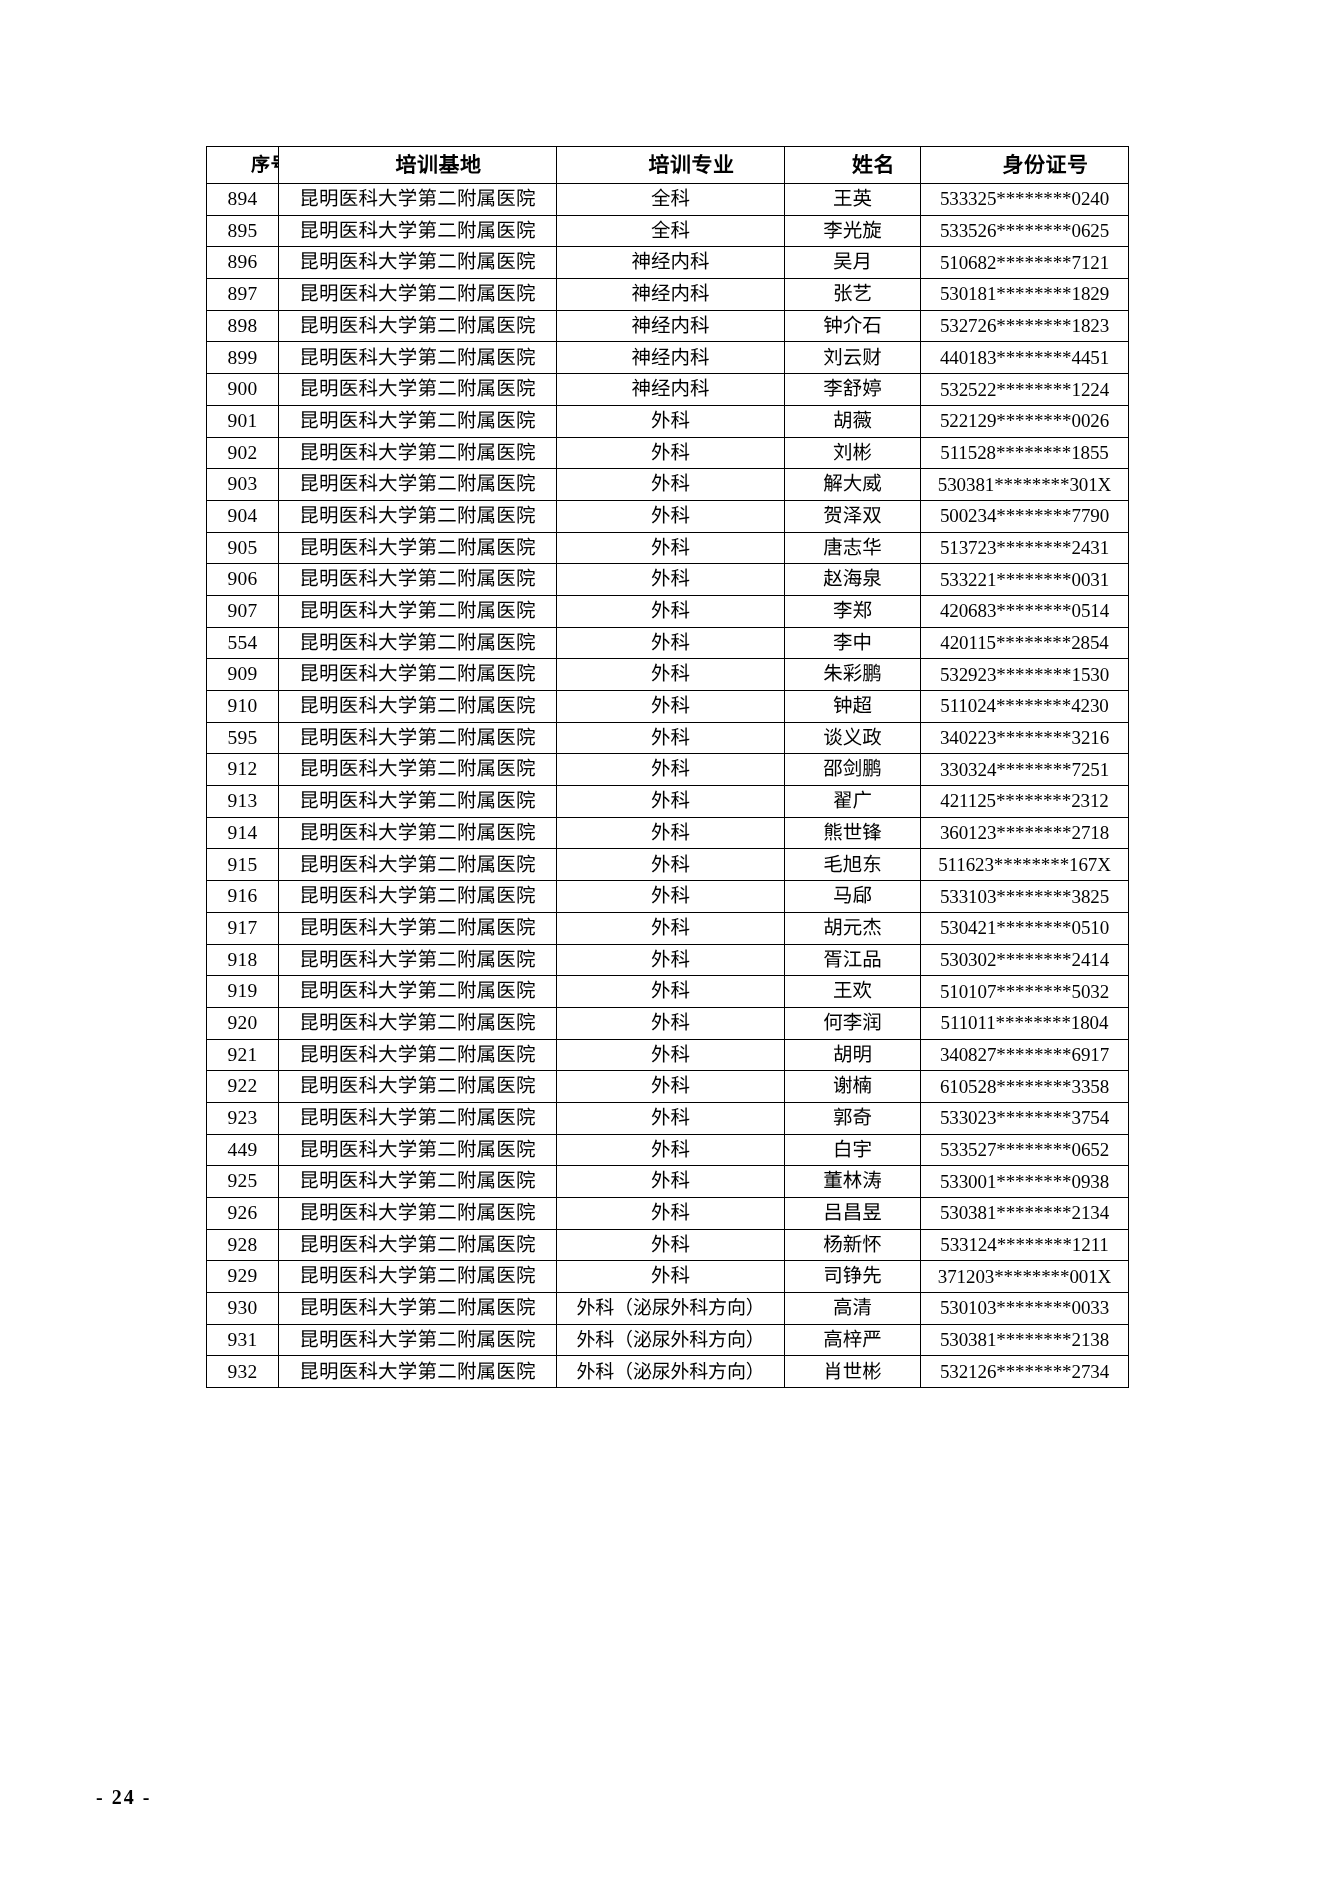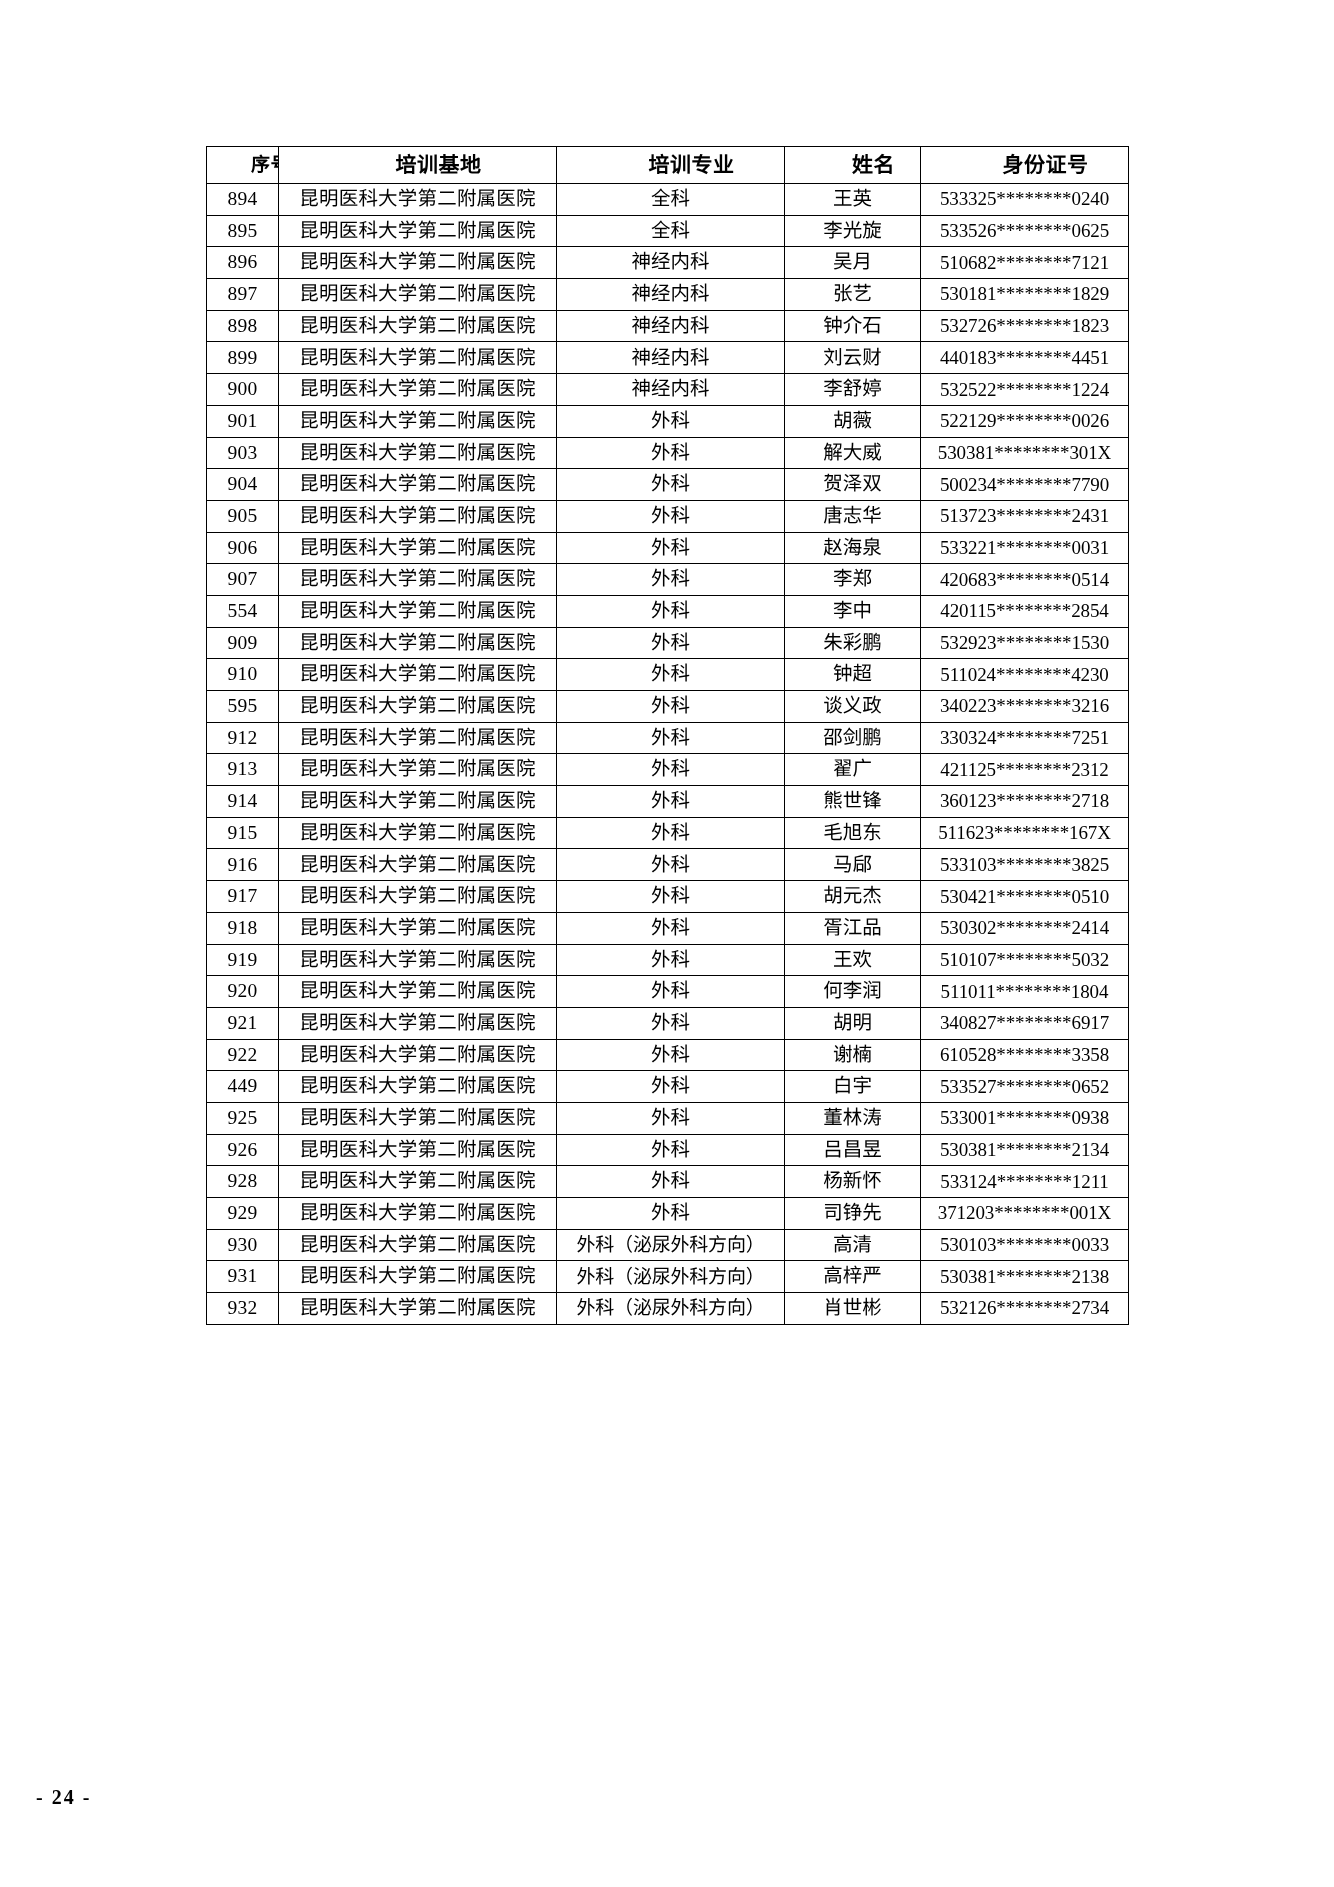--- a/index.html
+++ b/index.html
@@ -87,21 +87,21 @@
     font-size: 19px;
     letter-spacing: -0.2px;
   }
 
   .page-footer {
     position: absolute;
     left: 0;
     right: 0;
     bottom: 78px;
     text-align: left;
-    padding-left: 36px;
+    padding-left: 96px;
     font-size: 20px;
     font-weight: bold;
     letter-spacing: 2px;
     font-family: "Liberation Serif", "DejaVu Serif", serif;
   }
 </style>
 </head>
 <body>
 
 <div class="page">
@@ -175,20 +175,27 @@
             <td class="idcard">532522********1224</td>
           </tr>
           <tr>
             <td class="seq">901</td>
             <td class="base">昆明医科大学第二附属医院</td>
             <td class="major">外科</td>
             <td class="name">胡薇</td>
             <td class="idcard">522129********0026</td>
           </tr>
           <tr>
+            <td class="seq">902</td>
+            <td class="base">昆明医科大学第二附属医院</td>
+            <td class="major">外科</td>
+            <td class="name">刘彬</td>
+            <td class="idcard">511528********1855</td>
+          </tr>
+          <tr>
             <td class="seq">903</td>
             <td class="base">昆明医科大学第二附属医院</td>
             <td class="major">外科</td>
             <td class="name">解大威</td>
             <td class="idcard">530381********301X</td>
           </tr>
           <tr>
             <td class="seq">904</td>
             <td class="base">昆明医科大学第二附属医院</td>
             <td class="major">外科</td>
@@ -313,20 +320,27 @@
             <td class="major">外科</td>
             <td class="name">胡明</td>
             <td class="idcard">340827********6917</td>
           </tr>
           <tr>
             <td class="seq">922</td>
             <td class="base">昆明医科大学第二附属医院</td>
             <td class="major">外科</td>
             <td class="name">谢楠</td>
             <td class="idcard">610528********3358</td>
+          </tr>
+          <tr>
+            <td class="seq">923</td>
+            <td class="base">昆明医科大学第二附属医院</td>
+            <td class="major">外科</td>
+            <td class="name">郭奇</td>
+            <td class="idcard">533023********3754</td>
           </tr>
           <tr>
             <td class="seq">449</td>
             <td class="base">昆明医科大学第二附属医院</td>
             <td class="major">外科</td>
             <td class="name">白宇</td>
             <td class="idcard">533527********0652</td>
           </tr>
           <tr>
             <td class="seq">925</td>

